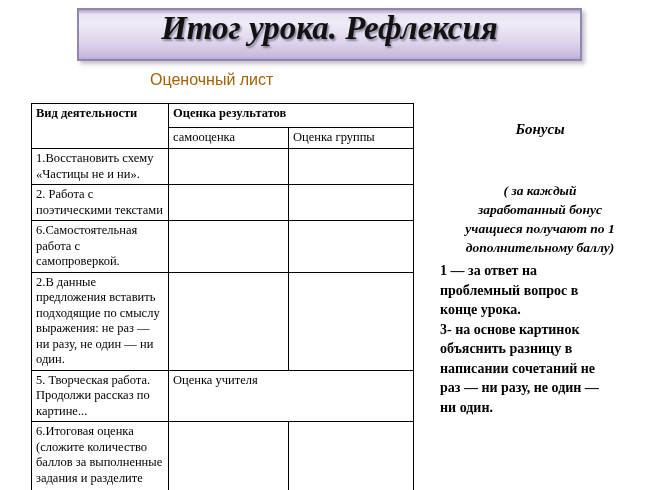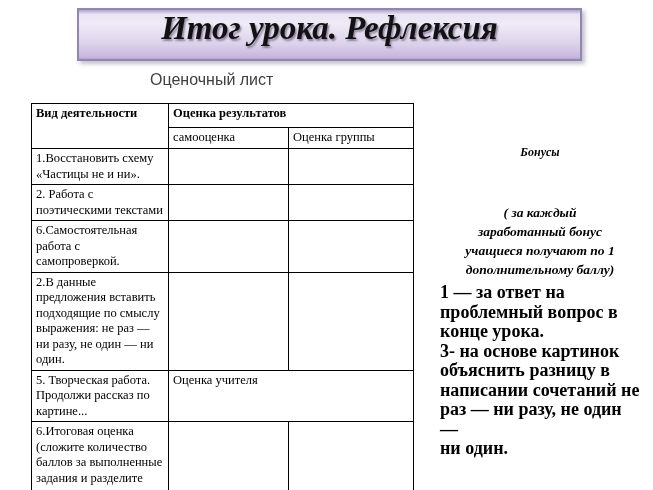--- a/index.html
+++ b/index.html
@@ -34,21 +34,21 @@
     text-shadow: 1.5px 1.5px 2px rgba(110,100,130,0.75);
     white-space: nowrap;
   }
 
   
   .sheet-title {
     position: absolute;
     left: 150px; top: 71px;
     font-family: "Liberation Sans", sans-serif;
     font-size: 16px;
-    color: #404040;
+    color: #a16207;
   }
 
   
   table.eval {
     position: absolute;
     left: 31px; top: 103px;
     width: 382px;
     border-collapse: collapse;
     table-layout: fixed;
   }
@@ -86,38 +86,37 @@
   .bonus-panel {
     position: absolute;
     left: 440px; top: 121px;
     width: 200px;
   }
   .bonus-heading {
     text-align: center;
     font-family: "Liberation Serif", serif;
     font-weight: bold;
     font-style: italic;
-    font-size: 12px;
-    margin-top: 24px;
+    font-size: 15px;
   }
   .bonus-note {
     margin-top: 43px;
     text-align: center;
     font-family: "Liberation Serif", serif;
     font-weight: bold;
     font-style: italic;
     font-size: 13.5px;
     line-height: 19px;
     white-space: pre-line;
   }
   .bonus-items {
     margin-top: 4px;
     font-family: "Liberation Serif", serif;
     font-weight: bold;
-    font-size: 18px;
+    font-size: 14px;
     line-height: 19.5px;
     white-space: pre-line;
   }
 </style>
 </head>
 <body>
 
 <div class="banner">
   <div class="banner-title">Итог урока. Рефлексия</div>
 </div>

